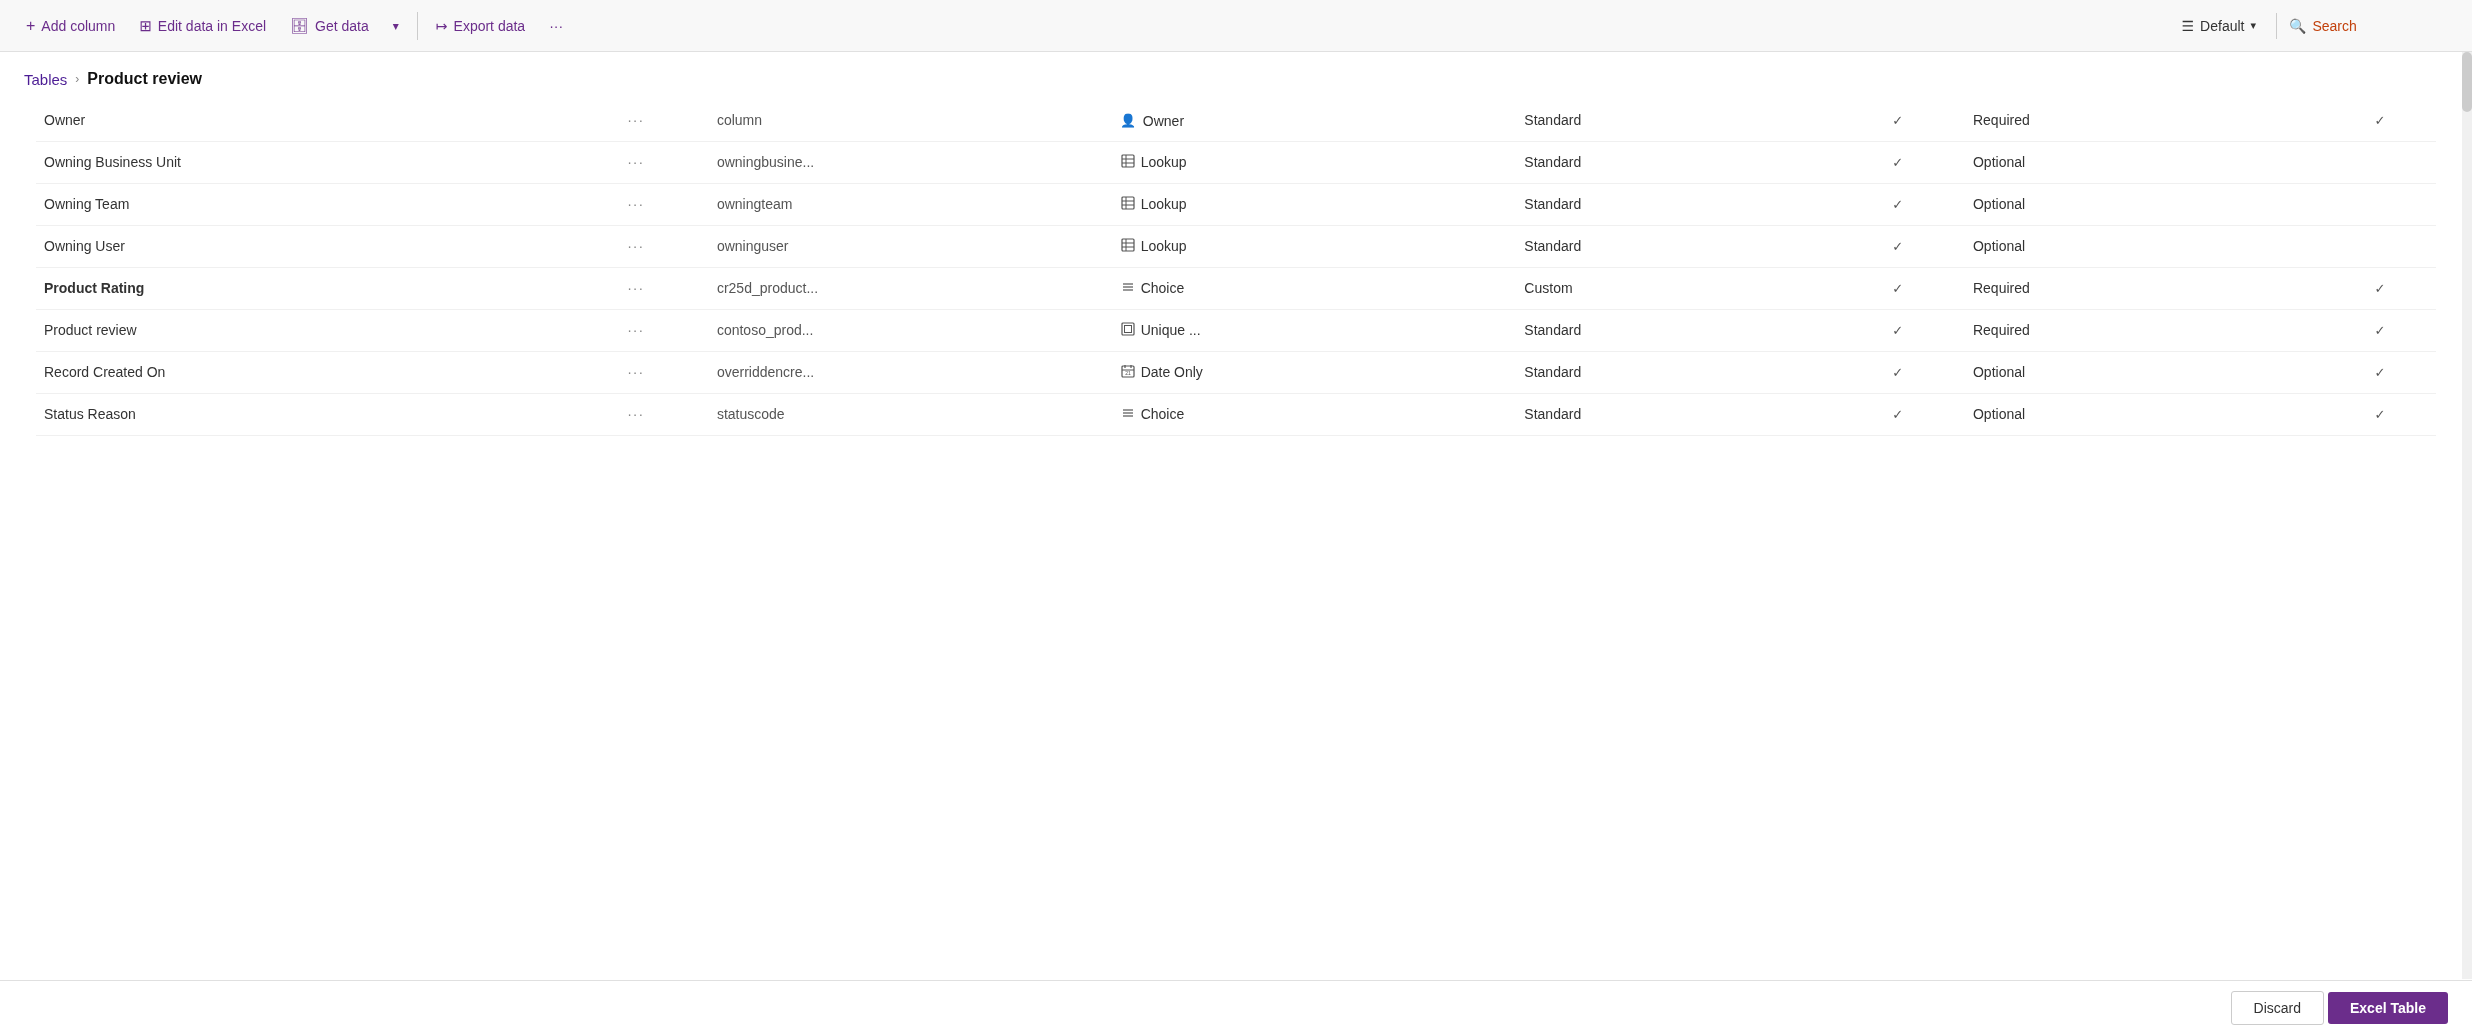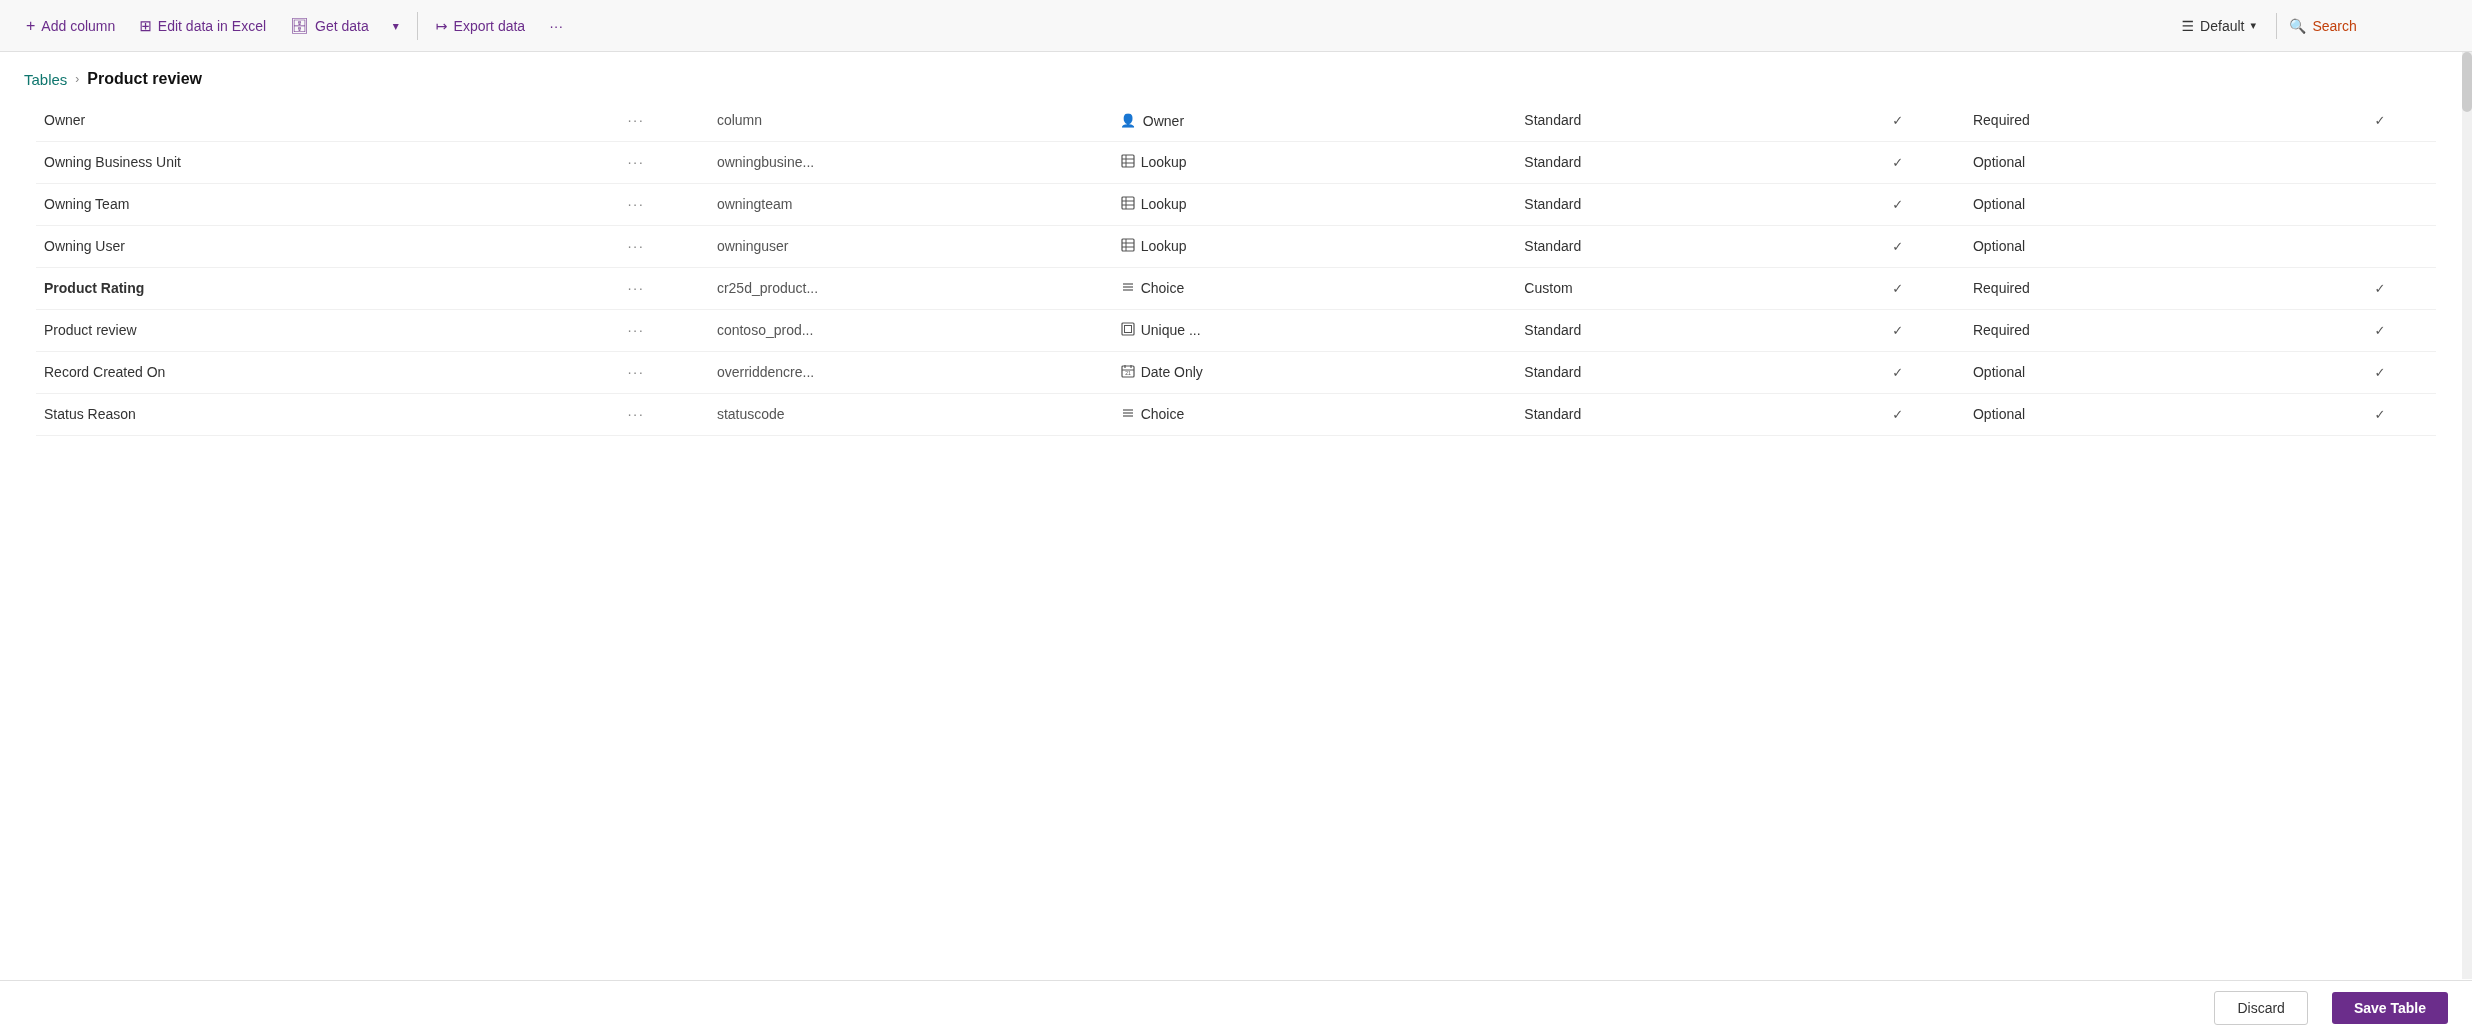--- a/index.html
+++ b/index.html
@@ -64,21 +64,21 @@
 
     
     .breadcrumb {
       display: flex;
       align-items: center;
       padding: 18px 24px 12px;
       gap: 8px;
       font-size: 15px;
     }
     .breadcrumb-parent {
-      color: #0f766e;
+      color: #4c1d95;
       cursor: pointer;
     }
     .breadcrumb-sep { color: #888; font-size: 12px; }
     .breadcrumb-current { font-weight: 700; font-size: 16px; color: #111; }
 
     
     .table-container {
       padding: 0 36px;
       overflow-y: auto;
       height: calc(100vh - 52px - 60px - 56px);
@@ -119,21 +119,21 @@
 
     .bold-row td.col-name { font-weight: 700; }
 
     
     .footer {
       display: flex;
       justify-content: flex-end;
       align-items: center;
       padding: 10px 24px;
       border-top: 1px solid #e0e0e0;
-      gap: 24px;
+      gap: 4px;
       background: #fff;
       position: fixed;
       bottom: 0;
       width: 100%;
     }
     .discard-btn {
       padding: 8px 22px;
       border: 1px solid #ccc;
       background: #fff;
       cursor: pointer;
@@ -378,18 +378,18 @@
       <td class="col-check1"><span class="check-mark">✓</span></td>
       <td class="col-req">Optional</td>
       <td class="col-check2"><span class="check-mark">✓</span></td>
     </tr>
       </tbody>
   </table>
 </div>
 
 <div class="footer">
   <button class="discard-btn">Discard</button>
-  <button class="save-btn">Save Table</button>
+  <button class="save-btn">Excel Table</button>
 </div>
 
 <div class="scrollbar-area">
   <div class="scrollbar-thumb"></div>
 </div>
 
 </body></html>

